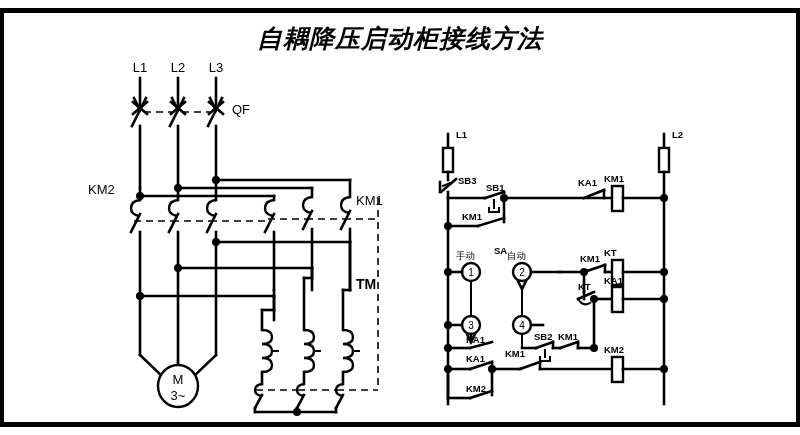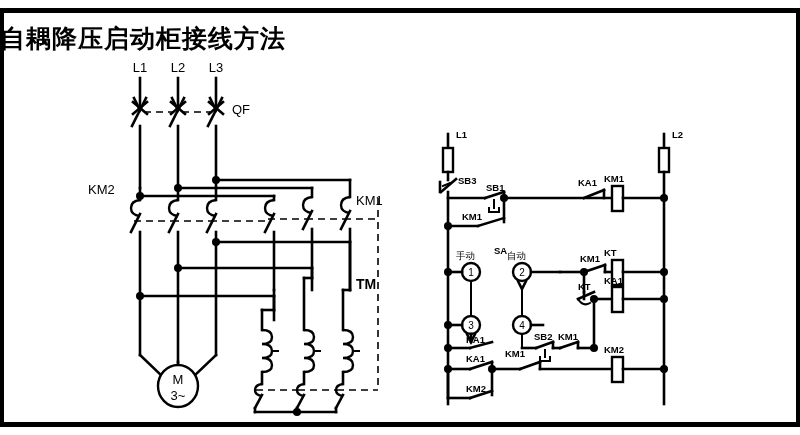--- a/index.html
+++ b/index.html
@@ -33,26 +33,27 @@
     background: #000000;
   }
   #frame-left { left: 0; }
   #frame-right { right: 0; }
 
   #title {
     position: absolute;
     top: 22px;
     left: 0;
     width: 800px;
-    text-align: left;
+    text-align: center;
     font-size: 25px;
     font-weight: bold;
     color: #000000;
     letter-spacing: 1px;
     font-family: "DejaVu Sans", sans-serif;
+    font-style: italic;
   }
 
   svg#schematic {
     position: absolute;
     top: 0;
     left: 0;
   }
   .wire {
     stroke: #000000;
     stroke-width: 2.6;

